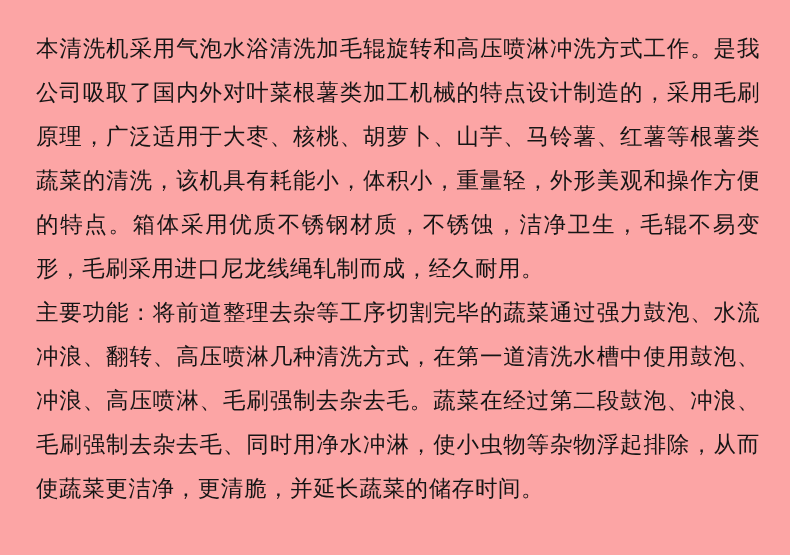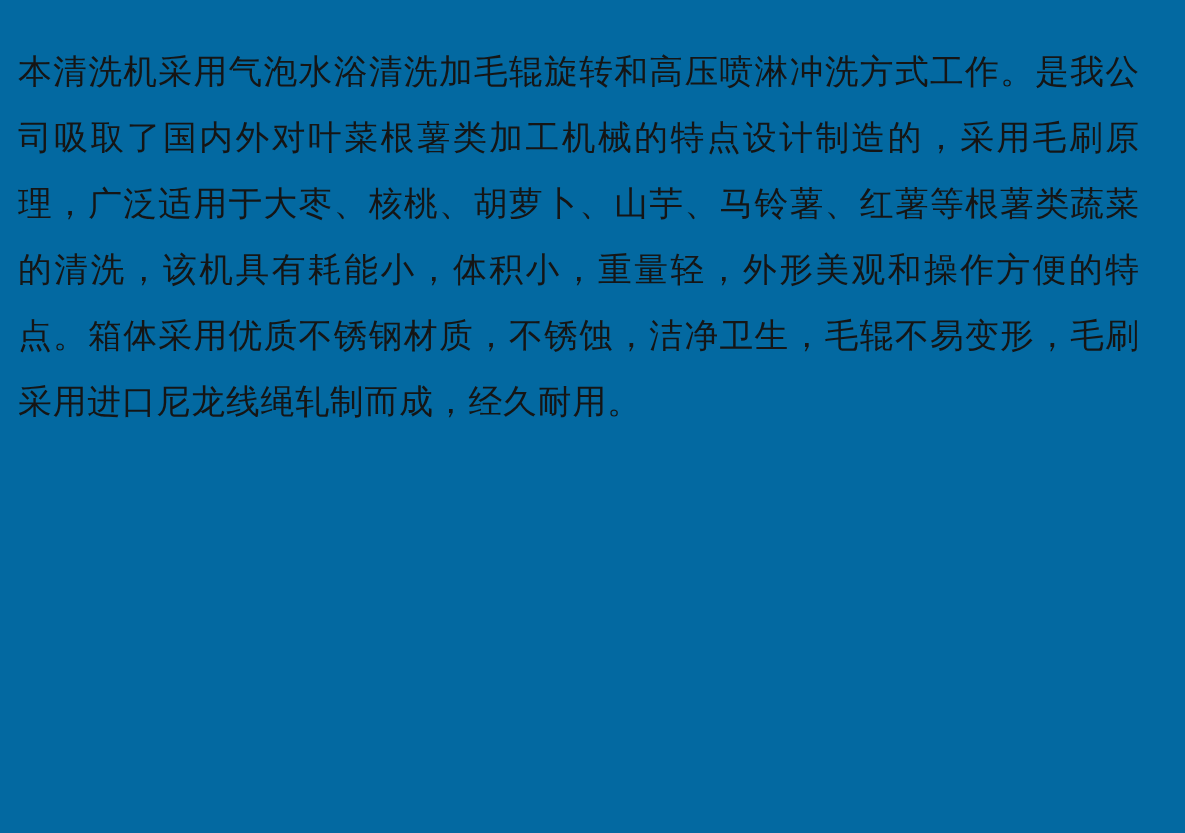--- a/index.html
+++ b/index.html
@@ -11,22 +11,22 @@
     width: 790px;
     height: 555px;
     overflow: hidden;
     font-family: "DejaVu Serif", "Liberation Serif", serif;
     color: #1a1a1a;
   }
   .page {
     width: 790px;
     height: 555px;
     box-sizing: border-box;
-    padding: 26px 30px 10px 12px;
-    background: #0369a1;
+    padding: 26px 30px 10px 36px;
+    background: #fca5a5;
     position: relative;
   }
   .doc-body {
     display: block;
   }
   .para {
     margin: 0;
     font-size: 22.5px;
     line-height: 44px;
     text-align: justify;
@@ -43,14 +43,15 @@
   .para:last-child {
     text-align: justify;
   }
 </style>
 </head>
 <body>
 
 <div class="page">
   <div class="doc-body">
     <p class="para">本清洗机采用气泡水浴清洗加毛辊旋转和高压喷淋冲洗方式工作。是我公司吸取了国内外对叶菜根薯类加工机械的特点设计制造的，采用毛刷原理，广泛适用于大枣、核桃、胡萝卜、山芋、马铃薯、红薯等根薯类蔬菜的清洗，该机具有耗能小，体积小，重量轻，外形美观和操作方便的特点。箱体采用优质不锈钢材质，不锈蚀，洁净卫生，毛辊不易变形，毛刷采用进口尼龙线绳轧制而成，经久耐用。</p>
+    <p class="para">主要功能：将前道整理去杂等工序切割完毕的蔬菜通过强力鼓泡、水流冲浪、翻转、高压喷淋几种清洗方式，在第一道清洗水槽中使用鼓泡、冲浪、高压喷淋、毛刷强制去杂去毛。蔬菜在经过第二段鼓泡、冲浪、毛刷强制去杂去毛、同时用净水冲淋，使小虫物等杂物浮起排除，从而使蔬菜更洁净，更清脆，并延长蔬菜的储存时间。</p>
   </div>
 </div>
 
 </body></html>

